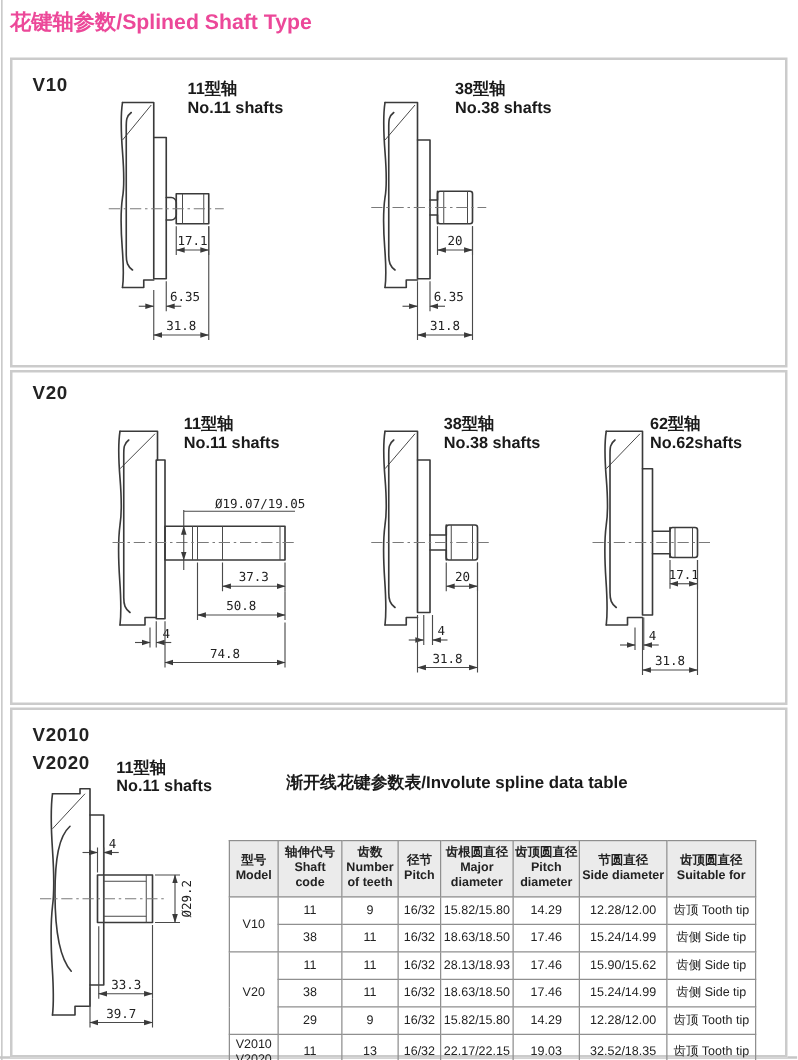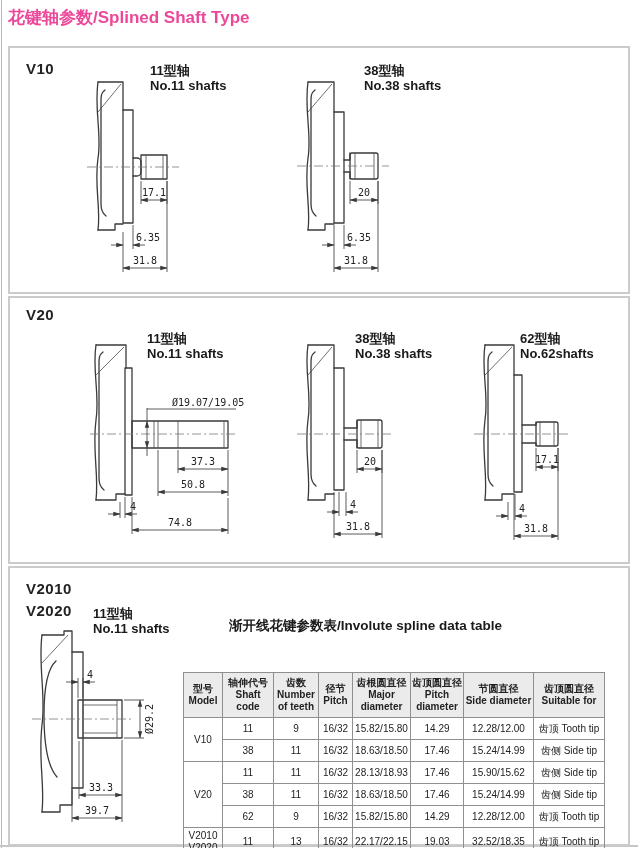--- a/index.html
+++ b/index.html
@@ -335,21 +335,21 @@
       <tr>
         <td>38</td>
         <td>11</td>
         <td>16/32</td>
         <td>18.63/18.50</td>
         <td>17.46</td>
         <td>15.24/14.99</td>
         <td>齿侧 Side tip</td>
       </tr>
       <tr>
-        <td>62</td>
+        <td>29</td>
         <td>9</td>
         <td>16/32</td>
         <td>15.82/15.80</td>
         <td>14.29</td>
         <td>12.28/12.00</td>
         <td>齿顶 Tooth tip</td>
       </tr>
       <tr>
         <td class="model-cell">V2010
 V2020</td>

